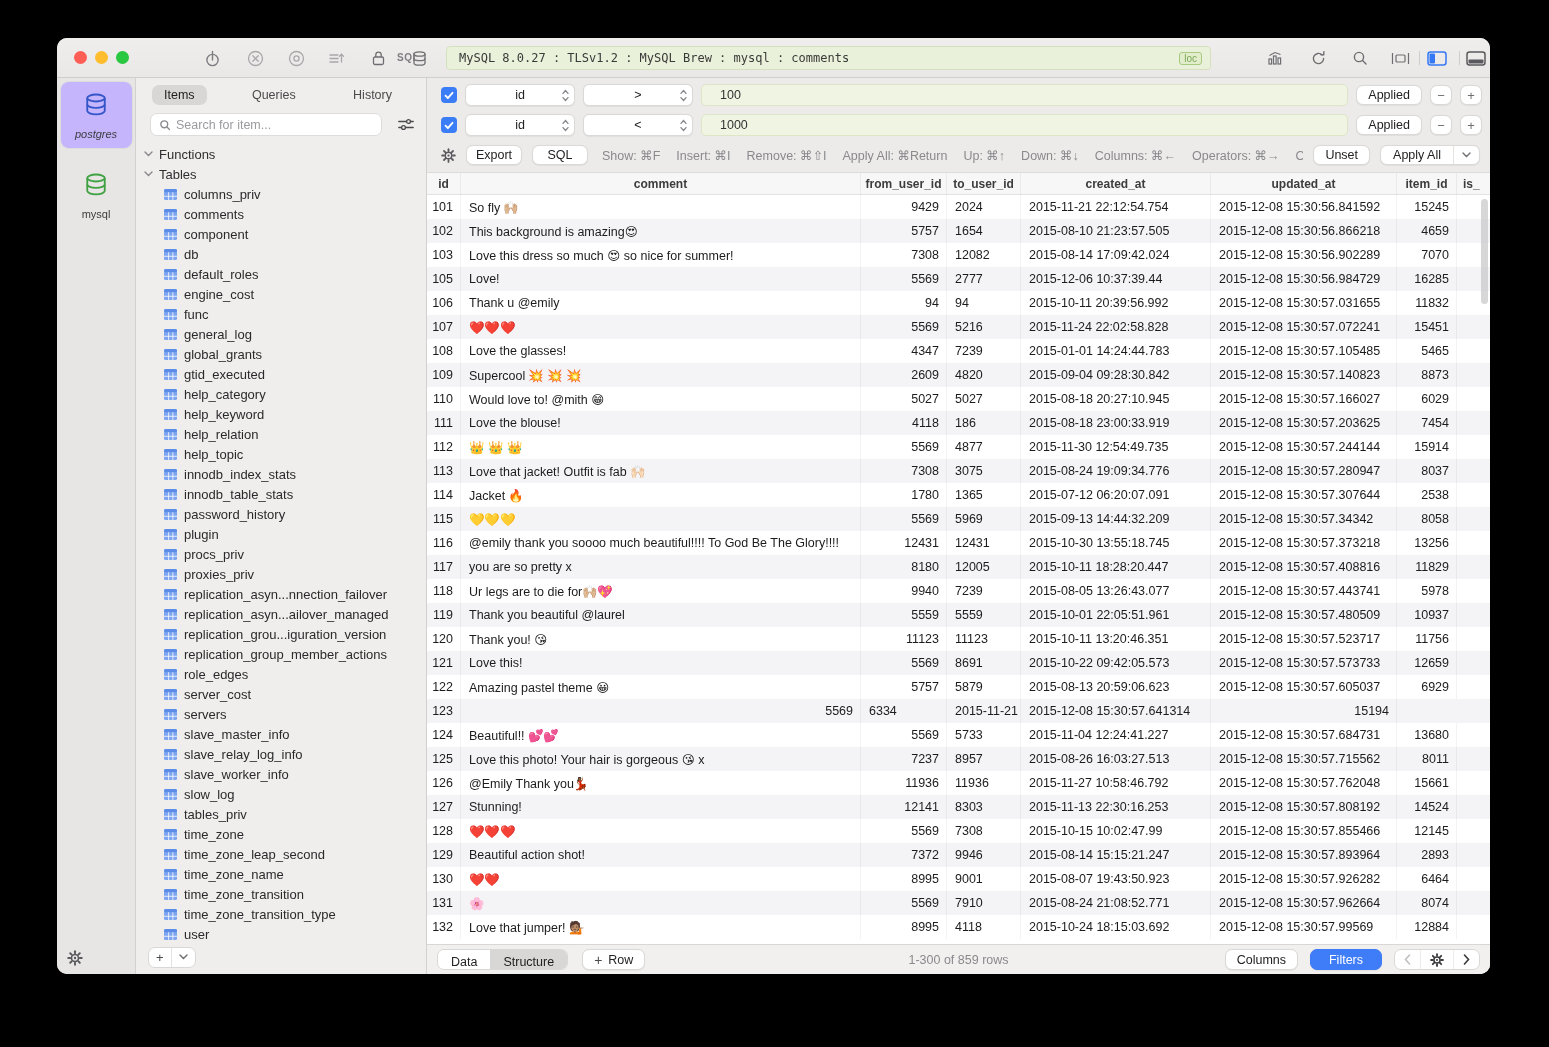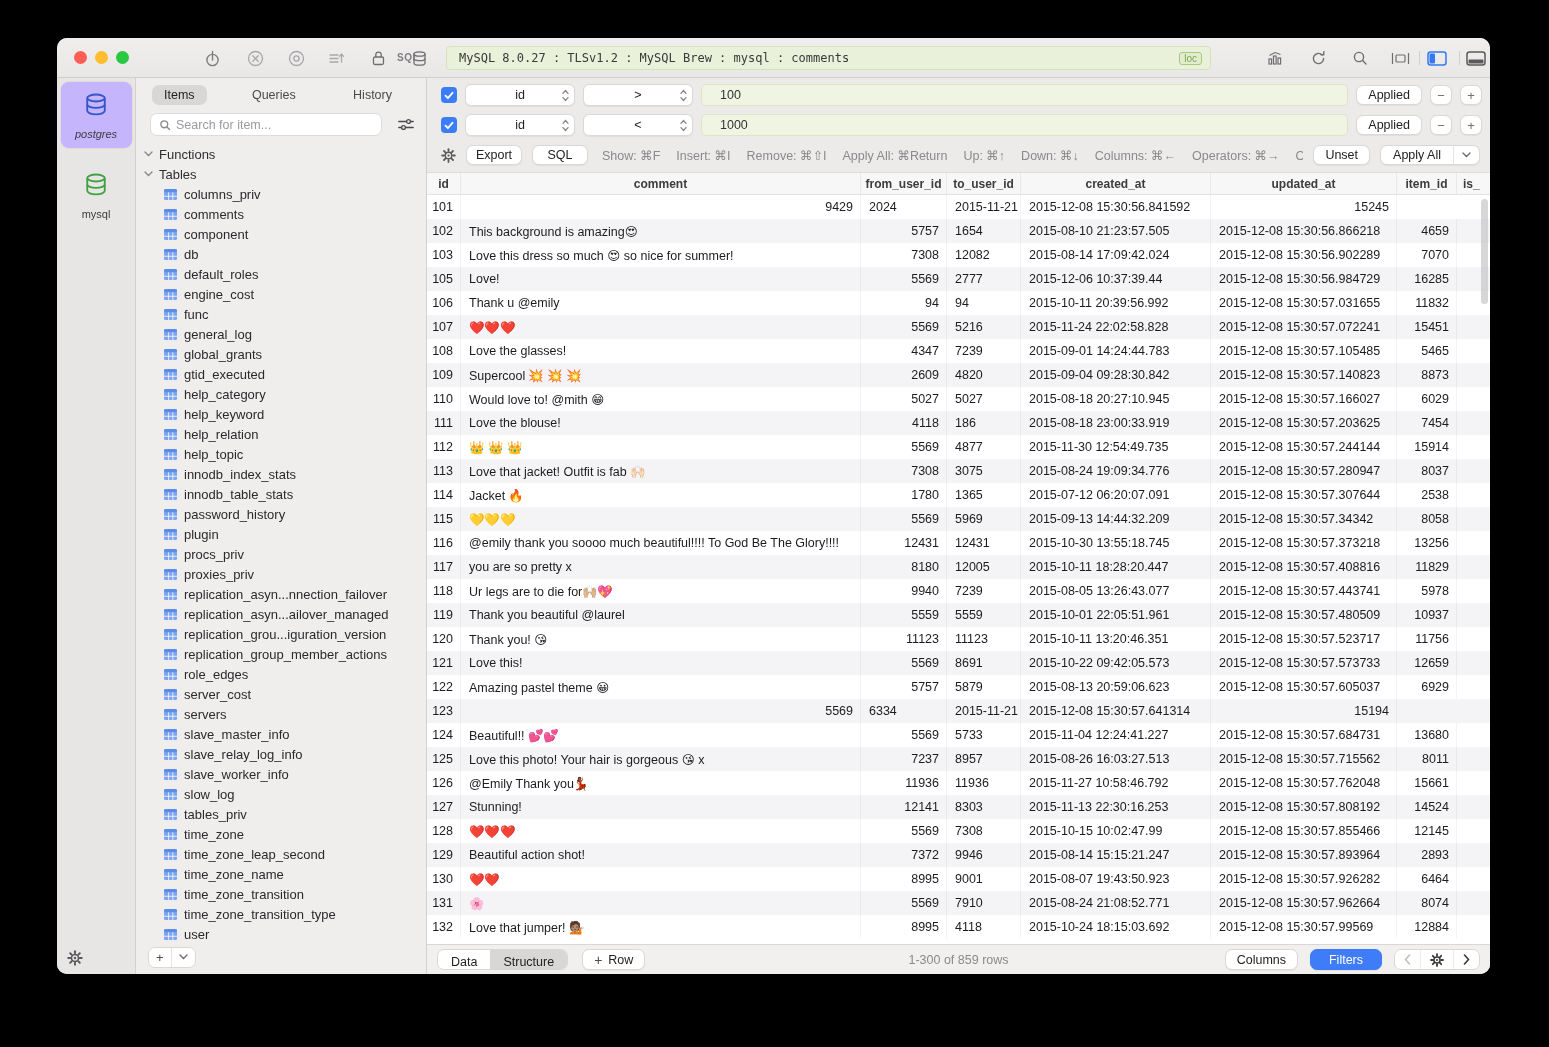--- a/index.html
+++ b/index.html
@@ -859,20 +859,21 @@
             <div class="hcell">from_user_id</div>
             <div class="hcell">to_user_id</div>
             <div class="hcell">created_at</div>
             <div class="hcell">updated_at</div>
             <div class="hcell">item_id</div>
             <div class="hcell">is_</div>
           </div>
         <div id="grid-body">
             <div class="grid-row">
               <div class="cell r">101</div>
+              <div class="cell l">So fly 🙌🏼</div>
               <div class="cell r">9429</div>
               <div class="cell l">2024</div>
               <div class="cell l">2015-11-21 22:12:54.754</div>
               <div class="cell l">2015-12-08 15:30:56.841592</div>
               <div class="cell r">15245</div>
               <div class="cell l"></div>
             </div>
             <div class="grid-row">
               <div class="cell r">102</div>
               <div class="cell l">This background is amazing😍</div>
@@ -921,21 +922,21 @@
               <div class="cell l">2015-11-24 22:02:58.828</div>
               <div class="cell l">2015-12-08 15:30:57.072241</div>
               <div class="cell r">15451</div>
               <div class="cell l"></div>
             </div>
             <div class="grid-row">
               <div class="cell r">108</div>
               <div class="cell l">Love the glasses!</div>
               <div class="cell r">4347</div>
               <div class="cell l">7239</div>
-              <div class="cell l">2015-09-01 14:24:44.783</div>
+              <div class="cell l">2015-01-01 14:24:44.783</div>
               <div class="cell l">2015-12-08 15:30:57.105485</div>
               <div class="cell r">5465</div>
               <div class="cell l"></div>
             </div>
             <div class="grid-row">
               <div class="cell r">109</div>
               <div class="cell l">Supercool 💥 💥 💥</div>
               <div class="cell r">2609</div>
               <div class="cell l">4820</div>
               <div class="cell l">2015-09-04 09:28:30.842</div>

